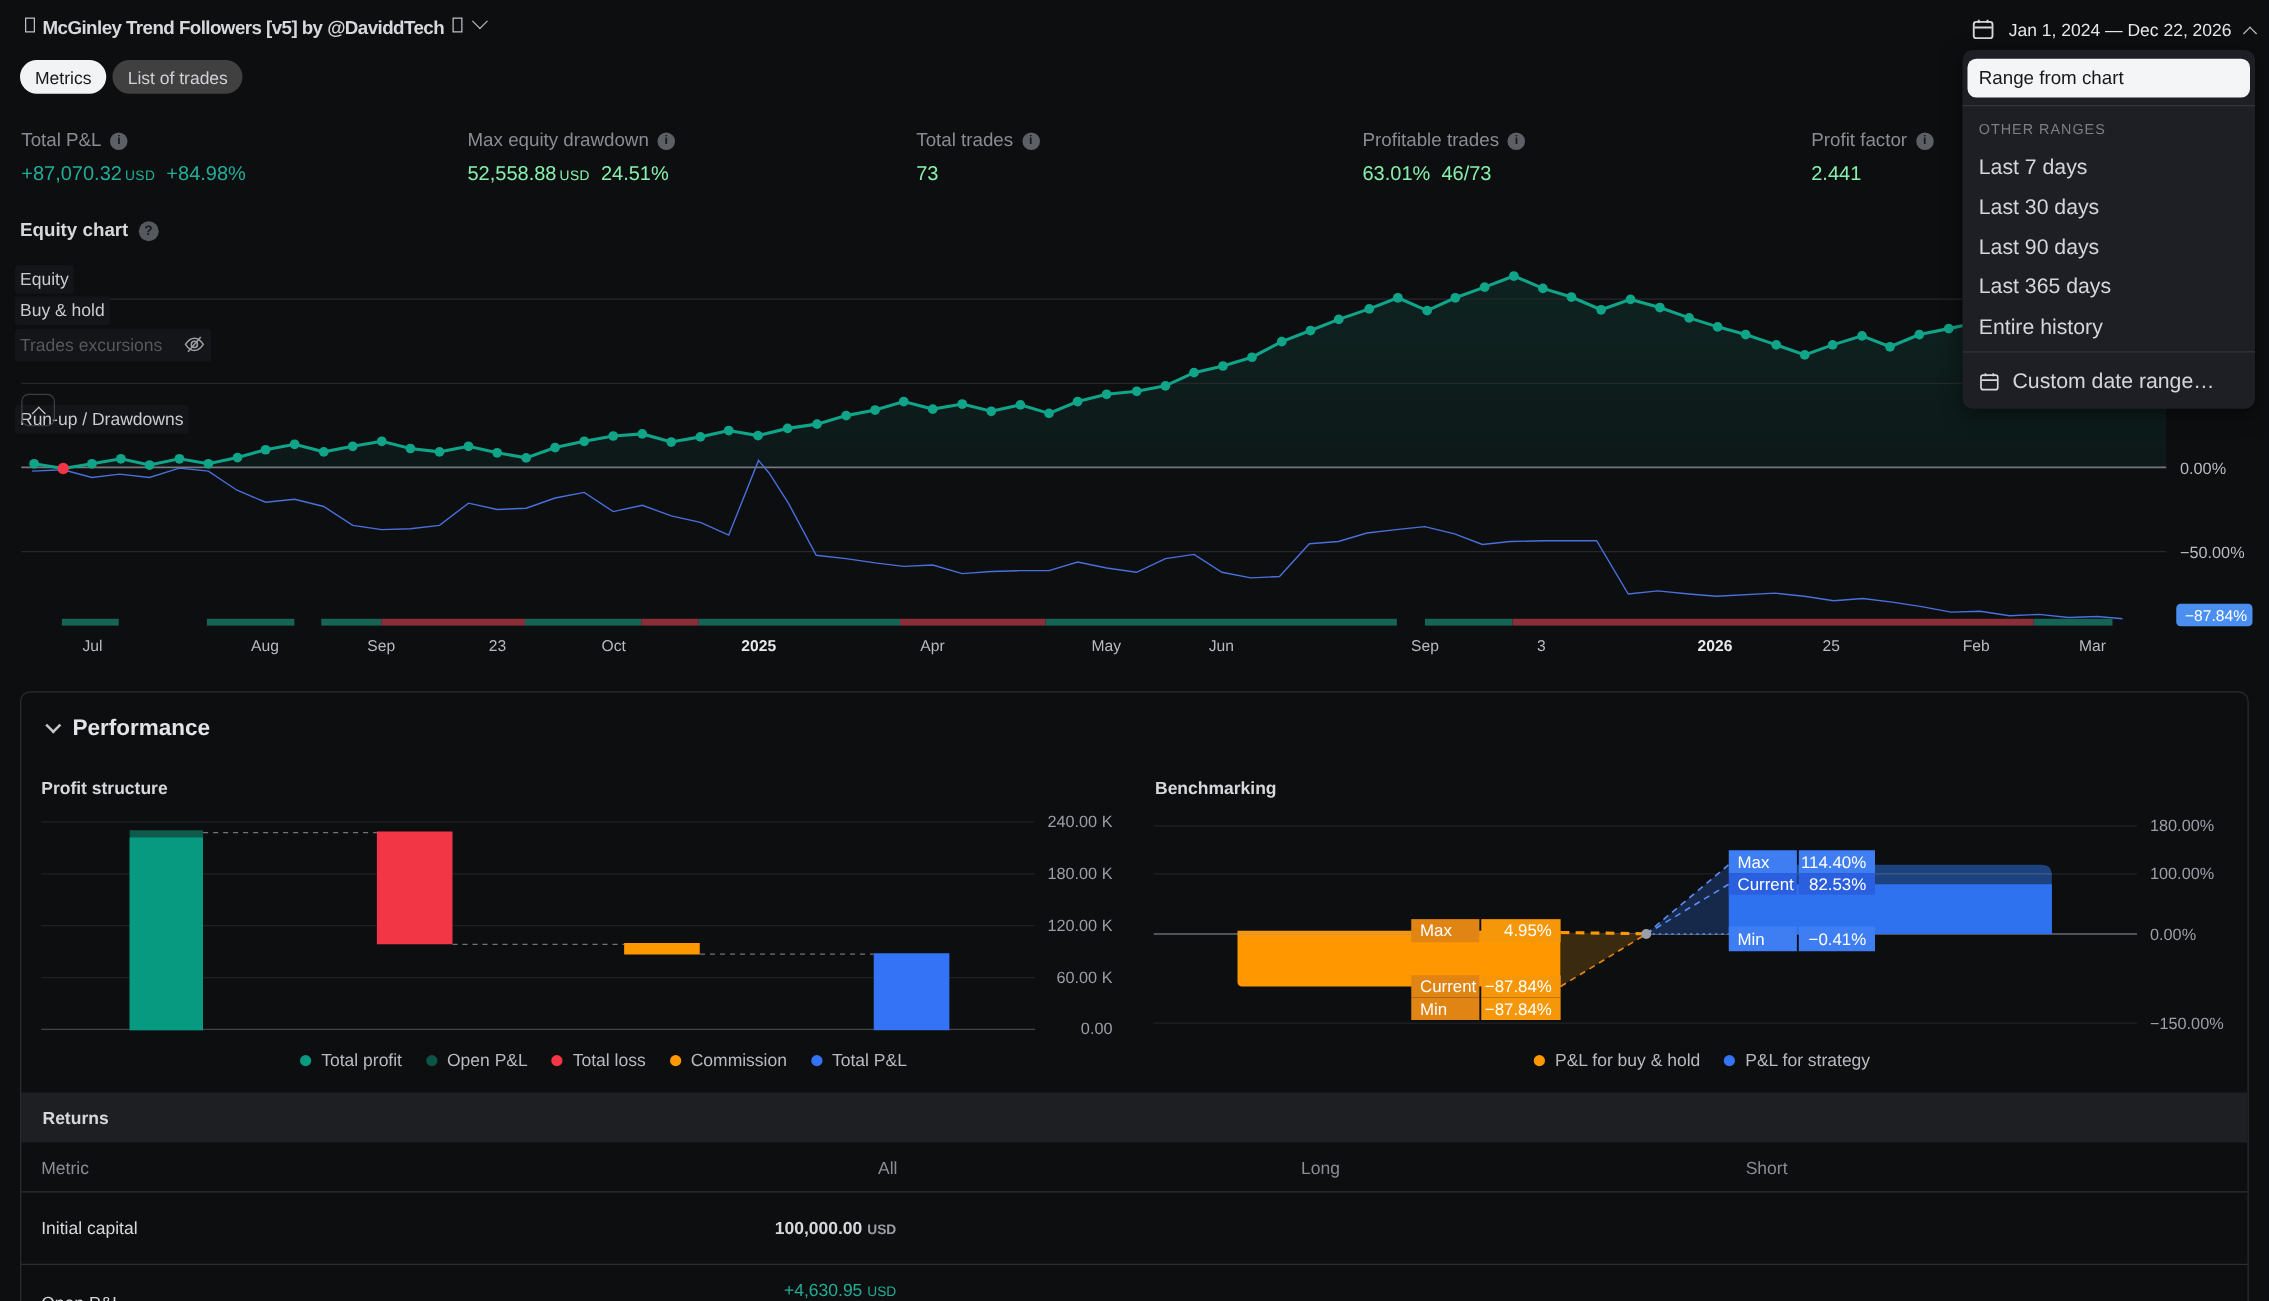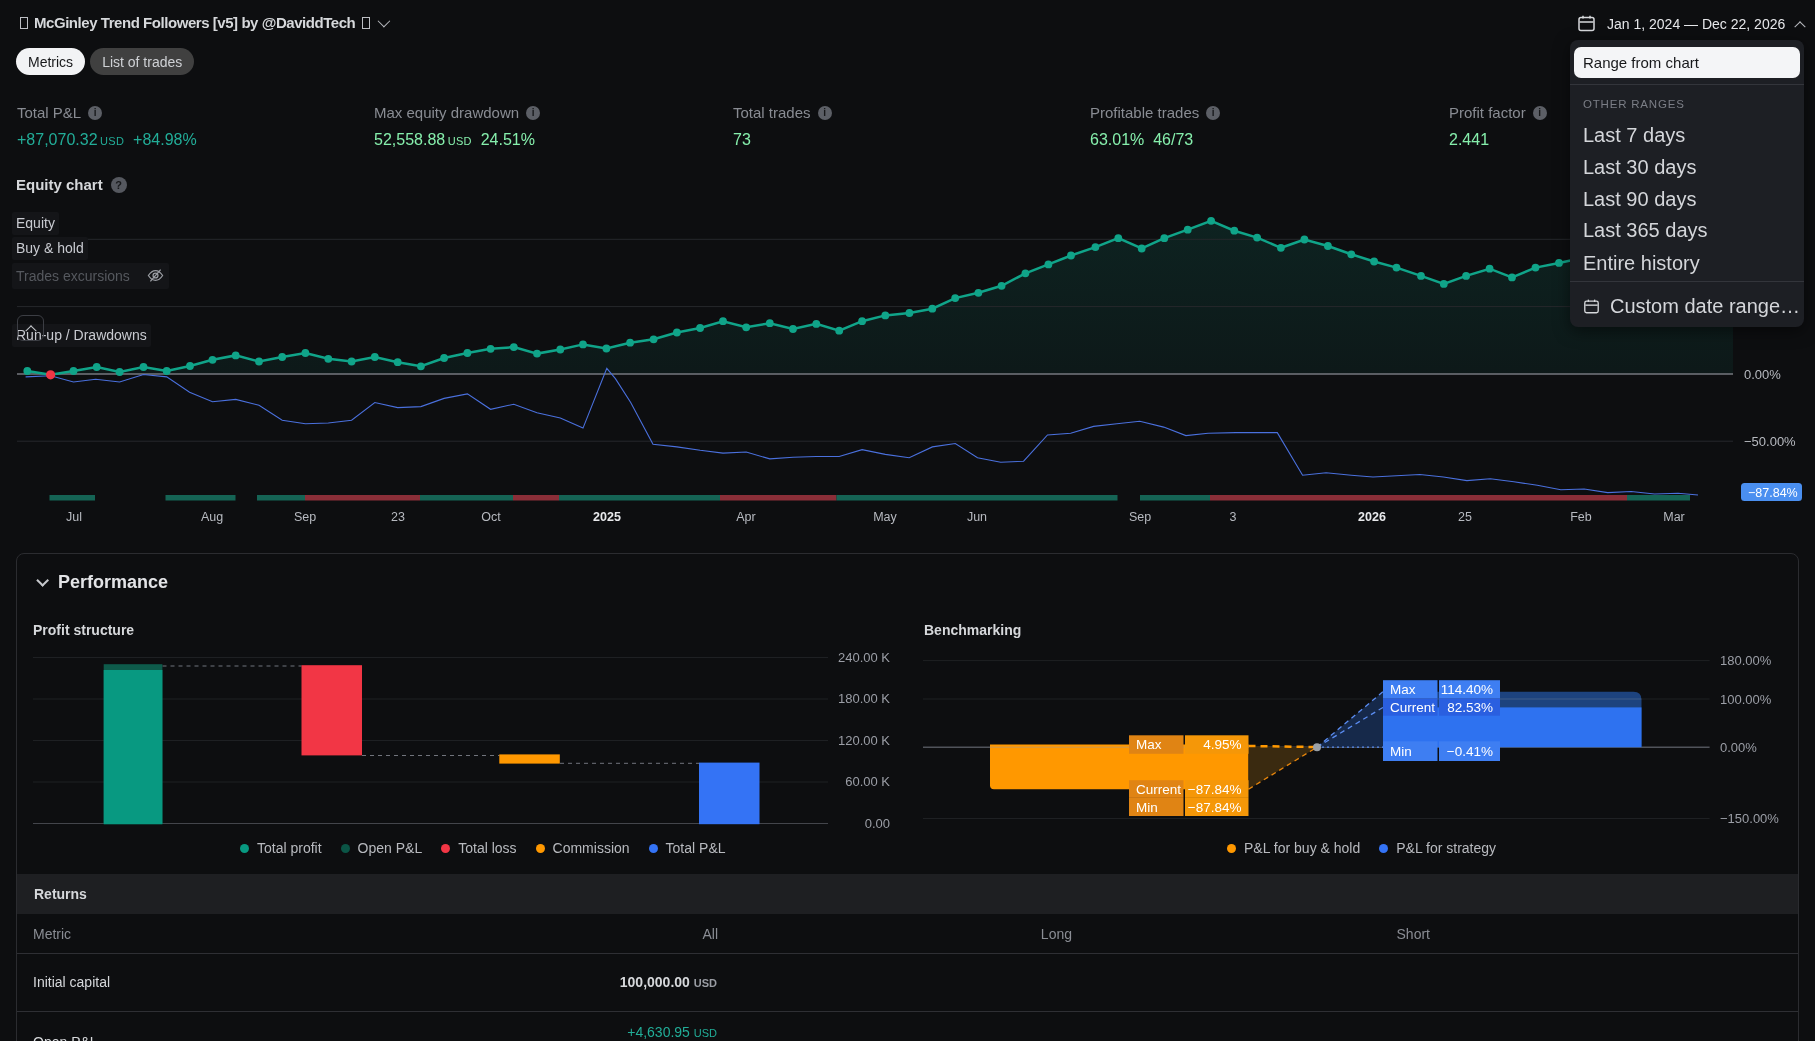--- a/index.html
+++ b/index.html
@@ -1,20 +1,20 @@
 <!DOCTYPE html>
 <html><head>
 <meta charset="utf-8">
 <style>
 * { margin:0; padding:0; box-sizing:border-box; }
 html,body { width:1815px; height:1041px; background:#0d0e10; font-family:"Liberation Sans", sans-serif; overflow:hidden; position:relative; color:#d8d9dc; }
 .abs { position:absolute; }
 
 
-.title { position:absolute; left:17px; top:14px; font-size:15px; letter-spacing:-0.45px; font-weight:bold; color:#d6d8db; display:flex; align-items:center; }
+.title { position:absolute; left:17px; top:14px; font-size:15px; letter-spacing:-0.45px; font-weight:bold; color:#d6d8db; display:flex; }
 .tofu { display:inline-block; width:8px; height:12px; border:1.2px solid #bdbfc4; margin:0 6px 0 3px; }
 .tofu2 { display:inline-block; width:8px; height:12px; border:1.2px solid #bdbfc4; margin:0 8px 0 7px; }
 .chev { display:inline-block; width:9px; height:9px; border-right:1.8px solid #b9bbc0; border-bottom:1.8px solid #b9bbc0; transform:rotate(45deg) translateY(-2px); }
 .tabs { position:absolute; left:16px; top:48px; display:flex; gap:5px; }
 .pill { height:27px; border-radius:14px; padding:0 12px; font-size:14px; display:flex; align-items:center; }
 .pill.on { background:#f2f3f5; color:#17181a; }
 .pill.off { background:#404040; color:#cfd1d5; }
 
 
 .metric { position:absolute; top:104px; }
@@ -49,21 +49,21 @@
 .throw { position:absolute; left:17px; top:914px; width:1781px; height:40px; border-bottom:1px solid #2e2f34; font-size:14px; color:#8a8d94; }
 .trow1 { position:absolute; left:17px; top:955px; width:1781px; height:57px; border-bottom:1px solid #2e2f34; }
 .trow2 { position:absolute; left:17px; top:1012px; width:1781px; height:57px; }
 
 
 .ddbar { position:absolute; top:14px; left:1577px; display:flex; align-items:center; gap:11px; font-size:14px; color:#e6e7ea; }
 .dd { position:absolute; left:1570px; top:40px; width:234px; height:287px; background:#1d1f24; border-radius:8px; box-shadow:0 4px 16px rgba(0,0,0,.5); z-index:60; }
 .ddsel { position:absolute; left:4px; top:7px; width:226px; height:31px; background:#f4f5f7; border-radius:7px; color:#17181a; font-size:15px; display:flex; align-items:center; padding-left:9px; }
 .ddsep { position:absolute; left:0px; width:234px; height:1px; background:#33353b; }
 .ddcap { position:absolute; left:13px; top:58px; font-size:11.5px; color:#7b7e86; letter-spacing:.8px; }
-.dditem { position:absolute; left:13px; font-size:20px; color:#d4d6da; }
+.dditem { position:absolute; left:13px; font-size:17px; color:#d4d6da; }
 </style>
 </head>
 <body>
 
 <div class="title"><span class="tofu"></span>McGinley Trend Followers [v5] by @DaviddTech<span class="tofu2"></span><span class="chev"></span></div>
 
 <div class="tabs">
   <div class="pill on">Metrics</div>
   <div class="pill off">List of trades</div>
 </div>

